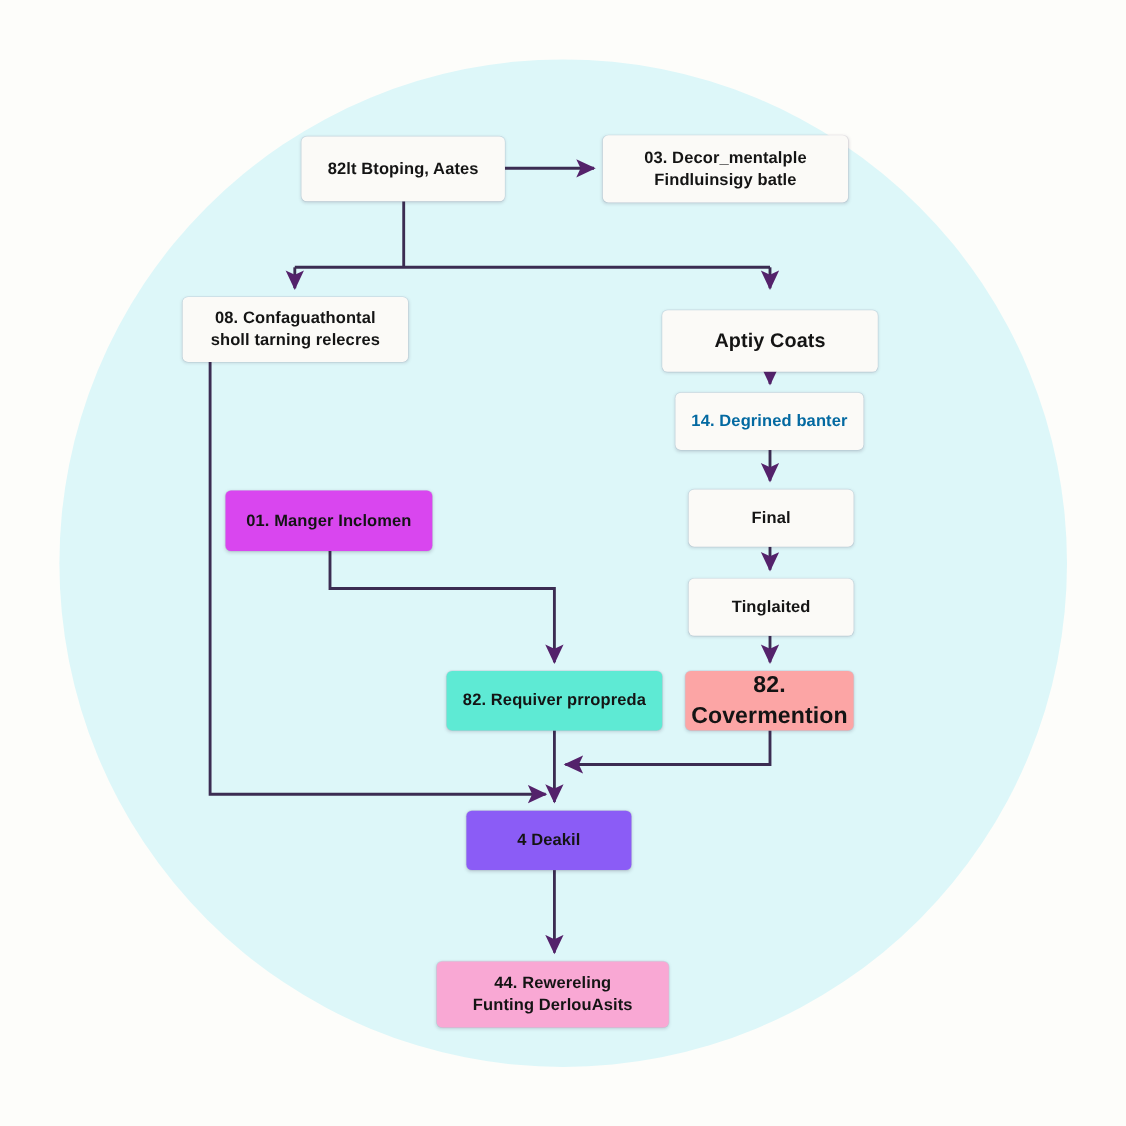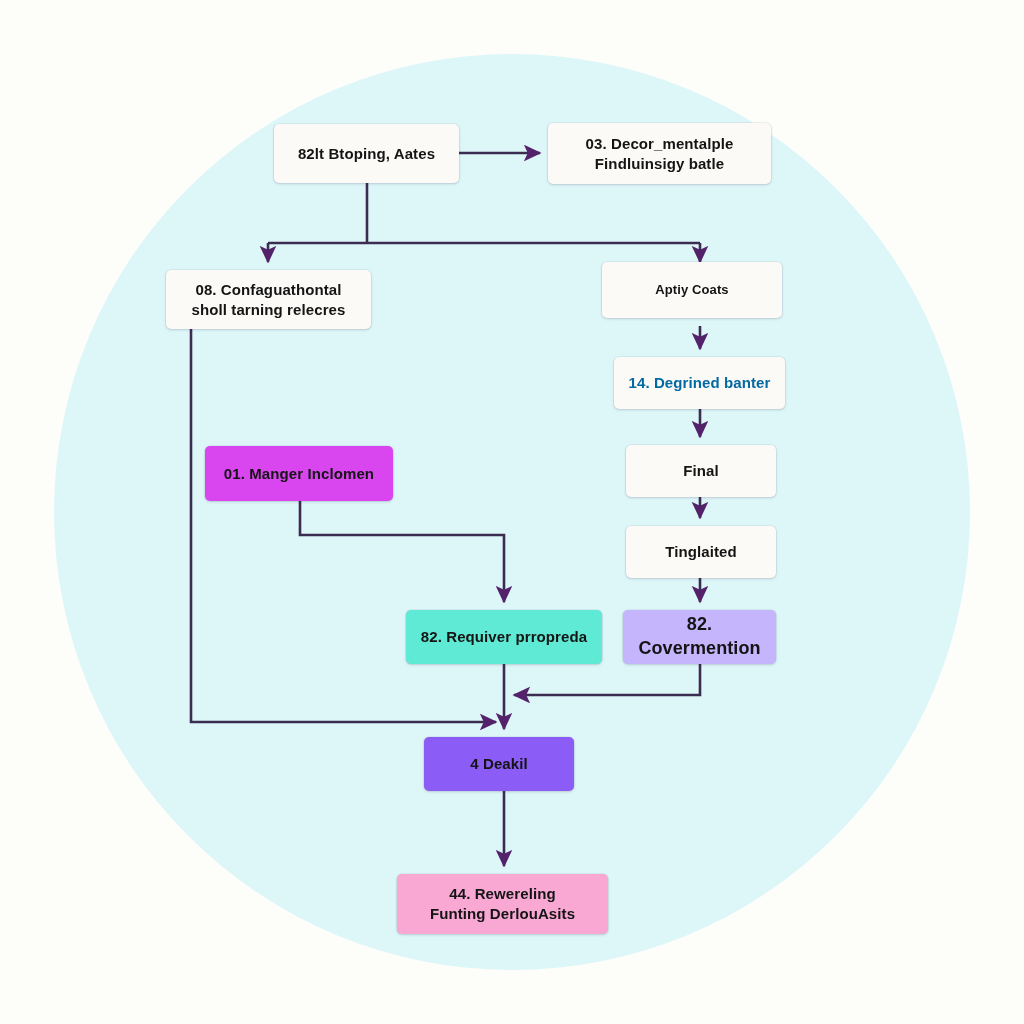--- a/index.html
+++ b/index.html
@@ -83,24 +83,24 @@
 
       <path d="M504,791 L504,866" marker-end="url(#ah)"></path>
     </g>
   </svg>
 
   <div class="node" style="left: 274px; top: 124px; width: 185px; height: 59px; font-size: 15px; background: rgb(251, 250, 247); color: rgb(20, 20, 20);">82lt Btoping, Aates</div>
   <div class="node" style="left: 548px; top: 123px; width: 223px; height: 61px; font-size: 15px; background: rgb(251, 250, 247); color: rgb(20, 20, 20);">03. Decor_mentalple
 Findluinsigy batle</div>
   <div class="node" style="left: 166px; top: 270px; width: 205px; height: 59px; font-size: 15px; background: rgb(251, 250, 247); color: rgb(20, 20, 20);">08. Confaguathontal
 sholl tarning relecres</div>
-  <div class="node" style="left: 602px; top: 262px; width: 180px; height: 56px; font-size: 13px; background: rgb(251, 250, 247); color: rgb(20, 20, 20);">Aptiy Coats</div>
+  <div class="node" style="left: 602px; top: 282px; width: 196px; height: 56px; font-size: 18px; background: rgb(251, 250, 247); color: rgb(20, 20, 20);">Aptiy Coats</div>
   <div class="node" style="left: 614px; top: 357px; width: 171px; height: 52px; font-size: 15px; background: rgb(251, 250, 247); color: #0369a1;">14. Degrined banter</div>
   <div class="node" style="left: 626px; top: 526px; width: 150px; height: 52px; font-size: 15px; background: rgb(251, 250, 247); color: rgb(20, 20, 20);">Tinglaited</div>
   <div class="node" style="left: 626px; top: 445px; width: 150px; height: 52px; font-size: 15px; background: rgb(251, 250, 247); color: rgb(20, 20, 20);">Final</div>
   <div class="node" style="left: 205px; top: 446px; width: 188px; height: 55px; font-size: 15px; background: #d946ef; color: rgb(20, 20, 20);">01. Manger Inclomen</div>
   <div class="node" style="left: 406px; top: 610px; width: 196px; height: 54px; font-size: 15px; background: #5eead4; color: rgb(20, 20, 20);">82. Requiver prropreda</div>
-  <div class="node" style="left: 623px; top: 610px; width: 153px; height: 54px; font-size: 18px; background: #c4b5fd; color: rgb(20, 20, 20);">82. Covermention</div>
+  <div class="node" style="left: 623px; top: 610px; width: 153px; height: 54px; font-size: 21px; background: #fca5a5; color: rgb(20, 20, 20);">82. Covermention</div>
   <div class="node" style="left: 424px; top: 737px; width: 150px; height: 54px; font-size: 15px; background: #8b5cf6; color: rgb(20, 20, 20);">4 Deakil</div>
   <div class="node" style="left: 397px; top: 874px; width: 211px; height: 60px; font-size: 15px; background: #f9a8d4; color: rgb(20, 20, 20);">44. Rewereling
 Funting DerlouAsits</div>
 
 </div>
 
 </body></html>

